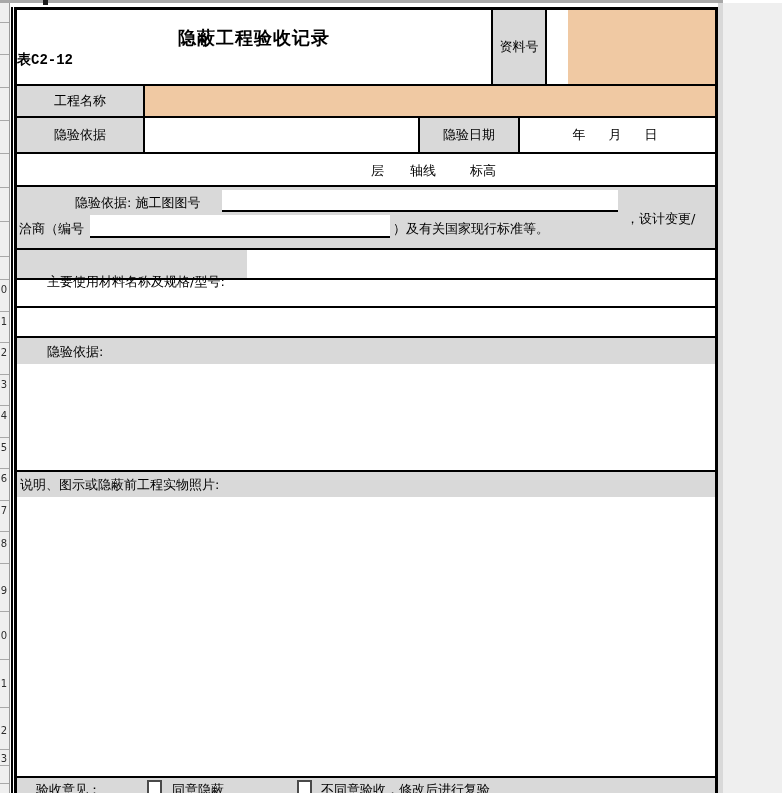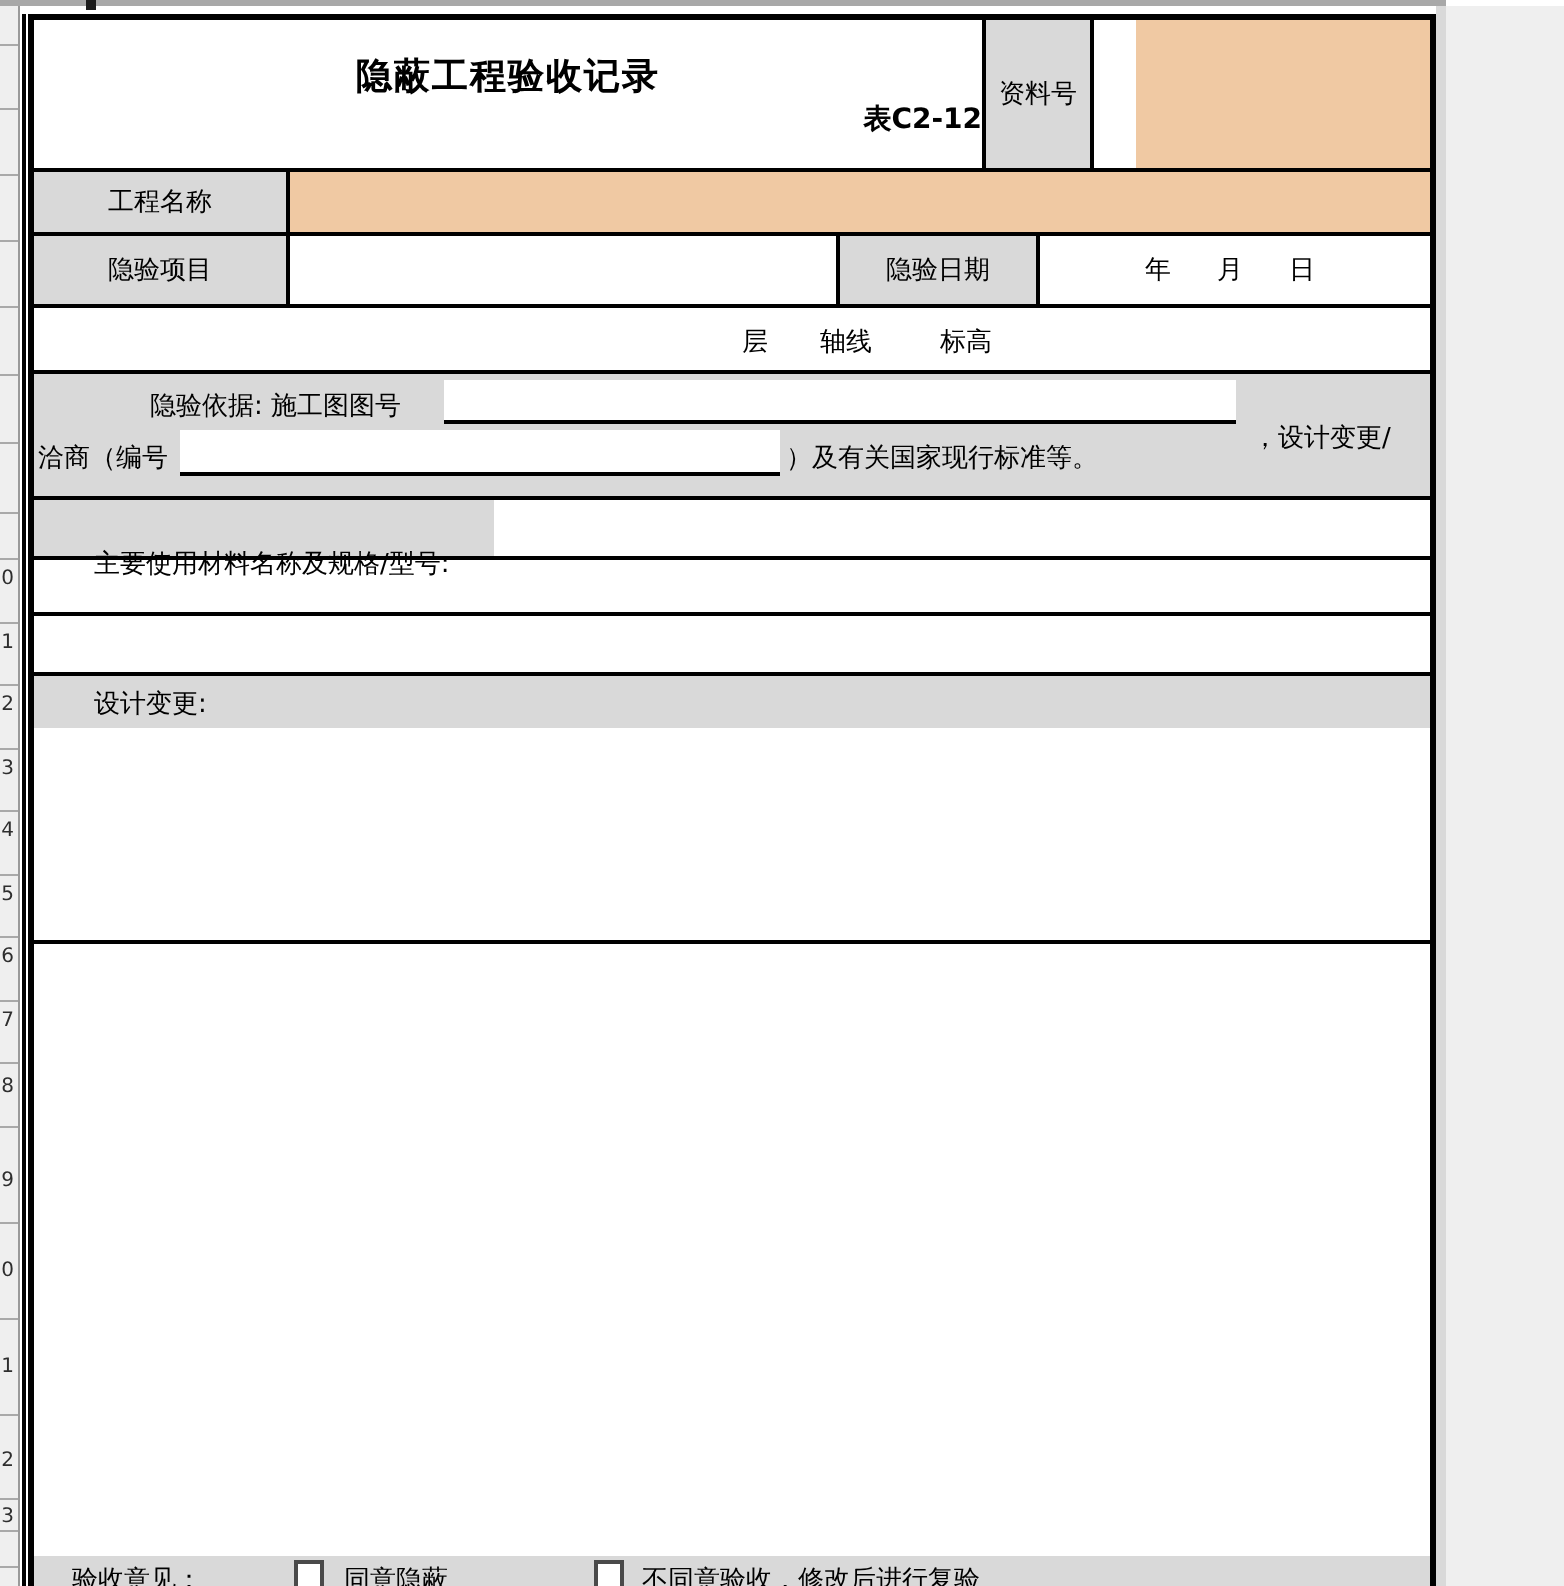--- a/index.html
+++ b/index.html
@@ -26,21 +26,21 @@
   .cell{position:absolute;top:0;bottom:0;box-sizing:border-box;}
   .gray{background:#d9d9d9;}
   .orange{background:#f0c9a3;}
   .br{border-right:2px solid #000;}
   .lbl{font-size:13px;}
   .vcenter{display:flex;align-items:center;justify-content:center;}
   .underline-box{position:absolute;background:#fff;border-bottom:2px solid #000;box-sizing:border-box;}
   .txt{position:absolute;font-size:13px;white-space:nowrap;}
   .checkbox{position:absolute;width:15px;height:15px;background:#fff;border:2px solid #4a4a4a;box-sizing:border-box;}
   #title{font-size:18px;font-weight:bold;text-align:center;letter-spacing:1px;}
-  #subtitle{font-size:14px;font-weight:bold;text-align:right;margin-top:1px;}
+  #subtitle{font-size:14px;font-weight:bold;text-align:left;margin-top:1px;font-family:Liberation Mono, monospace;}
   .band{position:absolute;left:0;top:0;background:#d9d9d9;}
   .datespread{letter-spacing:5px;white-space:pre;}
 </style>
 </head>
 <body>
 
 <div id="stage">
 
   <div class="abs" id="topbar"></div>
   <div class="abs" id="top-notch"></div>
@@ -100,21 +100,21 @@
       <div class="cell br gray vcenter lbl" style="left:476px;width:54px;font-family:Liberation Mono, monospace;">资料号</div>
       <div class="cell orange" style="left:551px;width:147px;"></div>
     </div>
 
     <div class="row bb" style="top:76px;height:32px;padding-left:44px;">
       <div class="cell br gray vcenter lbl" style="left:0;width:128px;">工程名称</div>
       <div class="cell orange" style="left:128px;width:570px;"></div>
     </div>
 
     <div class="row bb" style="top:108px;height:36px;">
-      <div class="cell br gray vcenter lbl" style="left:0;width:128px;">隐验项目</div>
+      <div class="cell br gray vcenter lbl" style="left:0;width:128px;">隐验依据</div>
       <div class="cell br" style="left:128px;width:275px;"></div>
       <div class="cell br gray vcenter lbl" style="left:403px;width:100px;">隐验日期</div>
       <div class="cell vcenter lbl" style="left:503px;width:195px;">
         <span class="datespread">年　月　日</span>
       </div>
     </div>
 
     <div class="row bb" style="top:144px;height:33px;">
       <div class="cell" style="left:128px;width:570px;">
         <span class="txt" style="left:226px;top:8px;">层</span>
@@ -136,23 +136,27 @@
       <div class="band" style="width:230px;height:28px;"></div>
       <span class="txt" style="left:30px;top:7px;margin-top:16px;">主要使用材料名称及规格/型号:</span>
       <div class="cell" style="left:230px;width:468px;"></div>
     </div>
 
     <div class="row bb" style="top:270px;height:28px;"></div>
     <div class="row bb" style="top:298px;height:30px;"></div>
 
     <div class="row bb" style="top:328px;height:134px;">
       <div class="band" style="width:698px;height:26px;"></div>
-      <span class="txt" style="left:30px;top:5px;">设计变更:</span>
+      <span class="txt" style="left:30px;top:5px;">隐验依据:</span>
     </div>
 
+    <div class="row bb" style="top:462px;height:306px;">
+      <div class="band" style="width:698px;height:25px;"></div>
+      <span class="txt" style="left:3px;top:4px;">说明、图示或隐蔽前工程实物照片:</span>
+    </div>
 
     <div class="row gray" style="top:768px;height:15px;">
       <span class="txt" style="left:19px;top:3px;">验收意见：</span>
       <span class="checkbox" style="left:130px;top:2px;"></span>
       <span class="txt" style="left:155px;top:3px;">同意隐蔽</span>
       <span class="checkbox" style="left:280px;top:2px;"></span>
       <span class="txt" style="left:304px;top:3px;">不同意验收，修改后进行复验</span>
     </div>
 
   </div>

